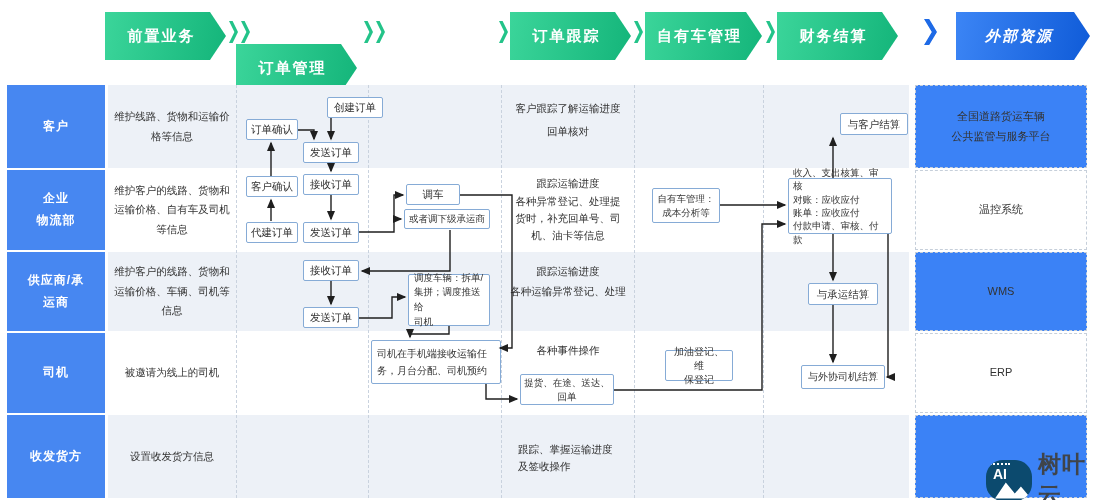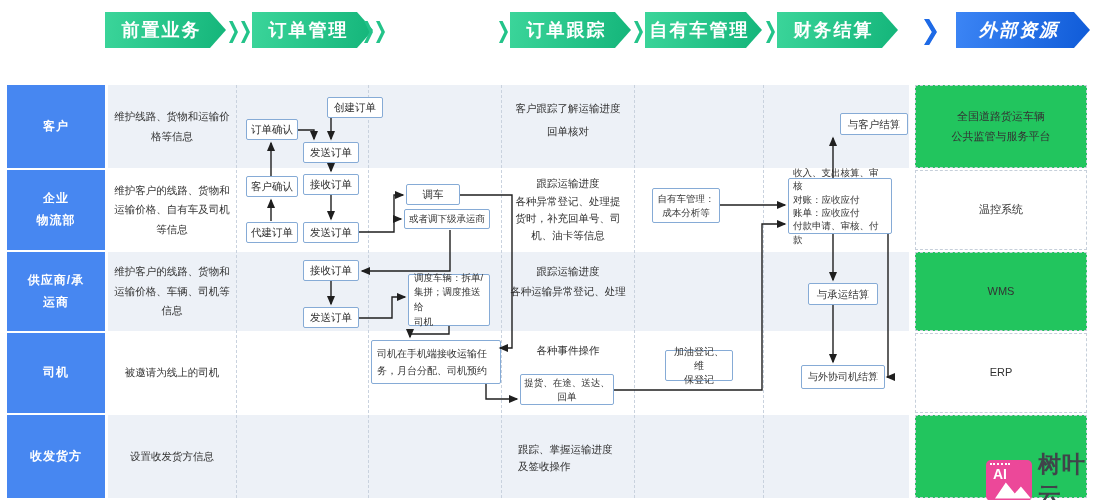--- a/index.html
+++ b/index.html
@@ -1,67 +1,67 @@
 <!DOCTYPE html>
 <html><head>
 <meta charset="utf-8">
 <style>
   html,body{margin:0;padding:0;background:#fff;font-family:"Liberation Sans","DejaVu Sans",sans-serif;}
   .canvas{position:relative;width:1094px;height:500px;background:#fff;overflow:hidden;}
   
-  .stage{position:absolute;top:12px;height:36px;display:flex;align-items:center;justify-content:center;
-         color:#fff;font-weight:bold;font-size:18px;letter-spacing:2px;
+  .stage{position:absolute;top:12px;height:48px;display:flex;align-items:center;justify-content:center;
+         color:#fff;font-weight:bold;font-size:15px;letter-spacing:2px;
          clip-path:polygon(0 0, calc(100% - 16px) 0, 100% 50%, calc(100% - 16px) 100%, 0 100%);
          background:linear-gradient(100deg,#3bd59a 0%,#14b57a 100%);padding-right:8px;box-sizing:border-box;}
   .stage.blue{background:linear-gradient(100deg,#3c85f5 0%,#0f5bd8 100%);}
   .chevpair{position:absolute;top:21px;display:flex;gap:3px;}
   .chev{width:9px;height:22px;background:#23c389;
         clip-path:polygon(0 0,40% 0,100% 50%,40% 100%,0 100%,60% 50%);}
   .chev.blue{background:#1e6ae6;width:13px;height:26px;}
   
   .lane-label{position:absolute;left:7px;width:98px;background:#4787f1;color:#fff;font-weight:bold;
               font-size:12px;letter-spacing:1px;display:flex;align-items:center;justify-content:center;
               text-align:center;white-space:pre-line;line-height:1.8;}
   
   .stripe{position:absolute;left:108px;width:801px;background:#edf1f7;}
   .colsep{position:absolute;top:85px;height:413px;width:0;border-left:1px dashed #c9d2de;}
   
   .res-cell{position:absolute;left:915px;width:172px;border:1px dashed #c6cfda;box-sizing:border-box;
             display:flex;align-items:center;justify-content:center;text-align:center;color:#333;
             font-size:11px;line-height:1.8;white-space:pre-line;}
-  .res-grey{background:#22c55e;}
+  .res-grey{background:#3b82f6;}
   
   .note{position:absolute;color:#333;font-size:10.5px;display:flex;align-items:center;justify-content:center;
         text-align:center;white-space:pre-line;line-height:1.85;}
   
   .fb{position:absolute;background:#fff;border:1px solid #86abd6;border-radius:2px;color:#333;
       font-size:10.5px;display:flex;align-items:center;justify-content:center;text-align:center;
       white-space:pre-line;box-sizing:border-box;line-height:1.4;padding:2px 4px;}
   .fb.left{justify-content:flex-start;text-align:left;}
   svg.wires{position:absolute;left:0;top:0;pointer-events:none;}
   
   .wm{position:absolute;left:986px;top:449px;display:flex;align-items:center;gap:6px;}
-  .wm-icon{position:relative;width:46px;height:41px;background:#ec4899;border-radius:5px;overflow:hidden;flex:0 0 auto;}
+  .wm-icon{position:relative;width:46px;height:41px;background:#0c4a6e;border-radius:17px;overflow:hidden;flex:0 0 auto;}
   .wm-ai{position:absolute;left:4px;top:3px;color:#fff;font-weight:bold;font-size:14px;
          border-top:2px dotted #fff;padding:1px 3px 0 3px;}
   .wm-mtn{position:absolute;right:1px;bottom:2px;width:36px;height:20px;background:#fff;
           clip-path:polygon(0 100%,30% 20%,55% 75%,72% 40%,100% 100%);}
   .wm-brand{font-size:23px;font-weight:bold;color:#3f444a;letter-spacing:1px;}
 </style>
 </head>
 <body>
 
 <div class="canvas">
 
   <div class="stage" style="left:105px;width:121px;">前置业务</div>
   <div class="chevpair" style="left:229px;">
       <span class="chev"></span>
       <span class="chev"></span>
     </div>
-  <div class="stage" style="left:252px;width:121px;">订单管理</div>
+  <div class="stage" style="left:236px;width:121px;margin-top:32px;">订单管理</div>
   <div class="chevpair" style="left:364px;">
       <span class="chev"></span>
       <span class="chev"></span>
     </div>
   <div class="chevpair" style="left:499px;">
       <span class="chev"></span>
       <span class="chev"></span>
     </div>
   <div class="stage" style="left:510px;width:121px;">订单跟踪</div>
   <div class="chevpair" style="left:634px;">

